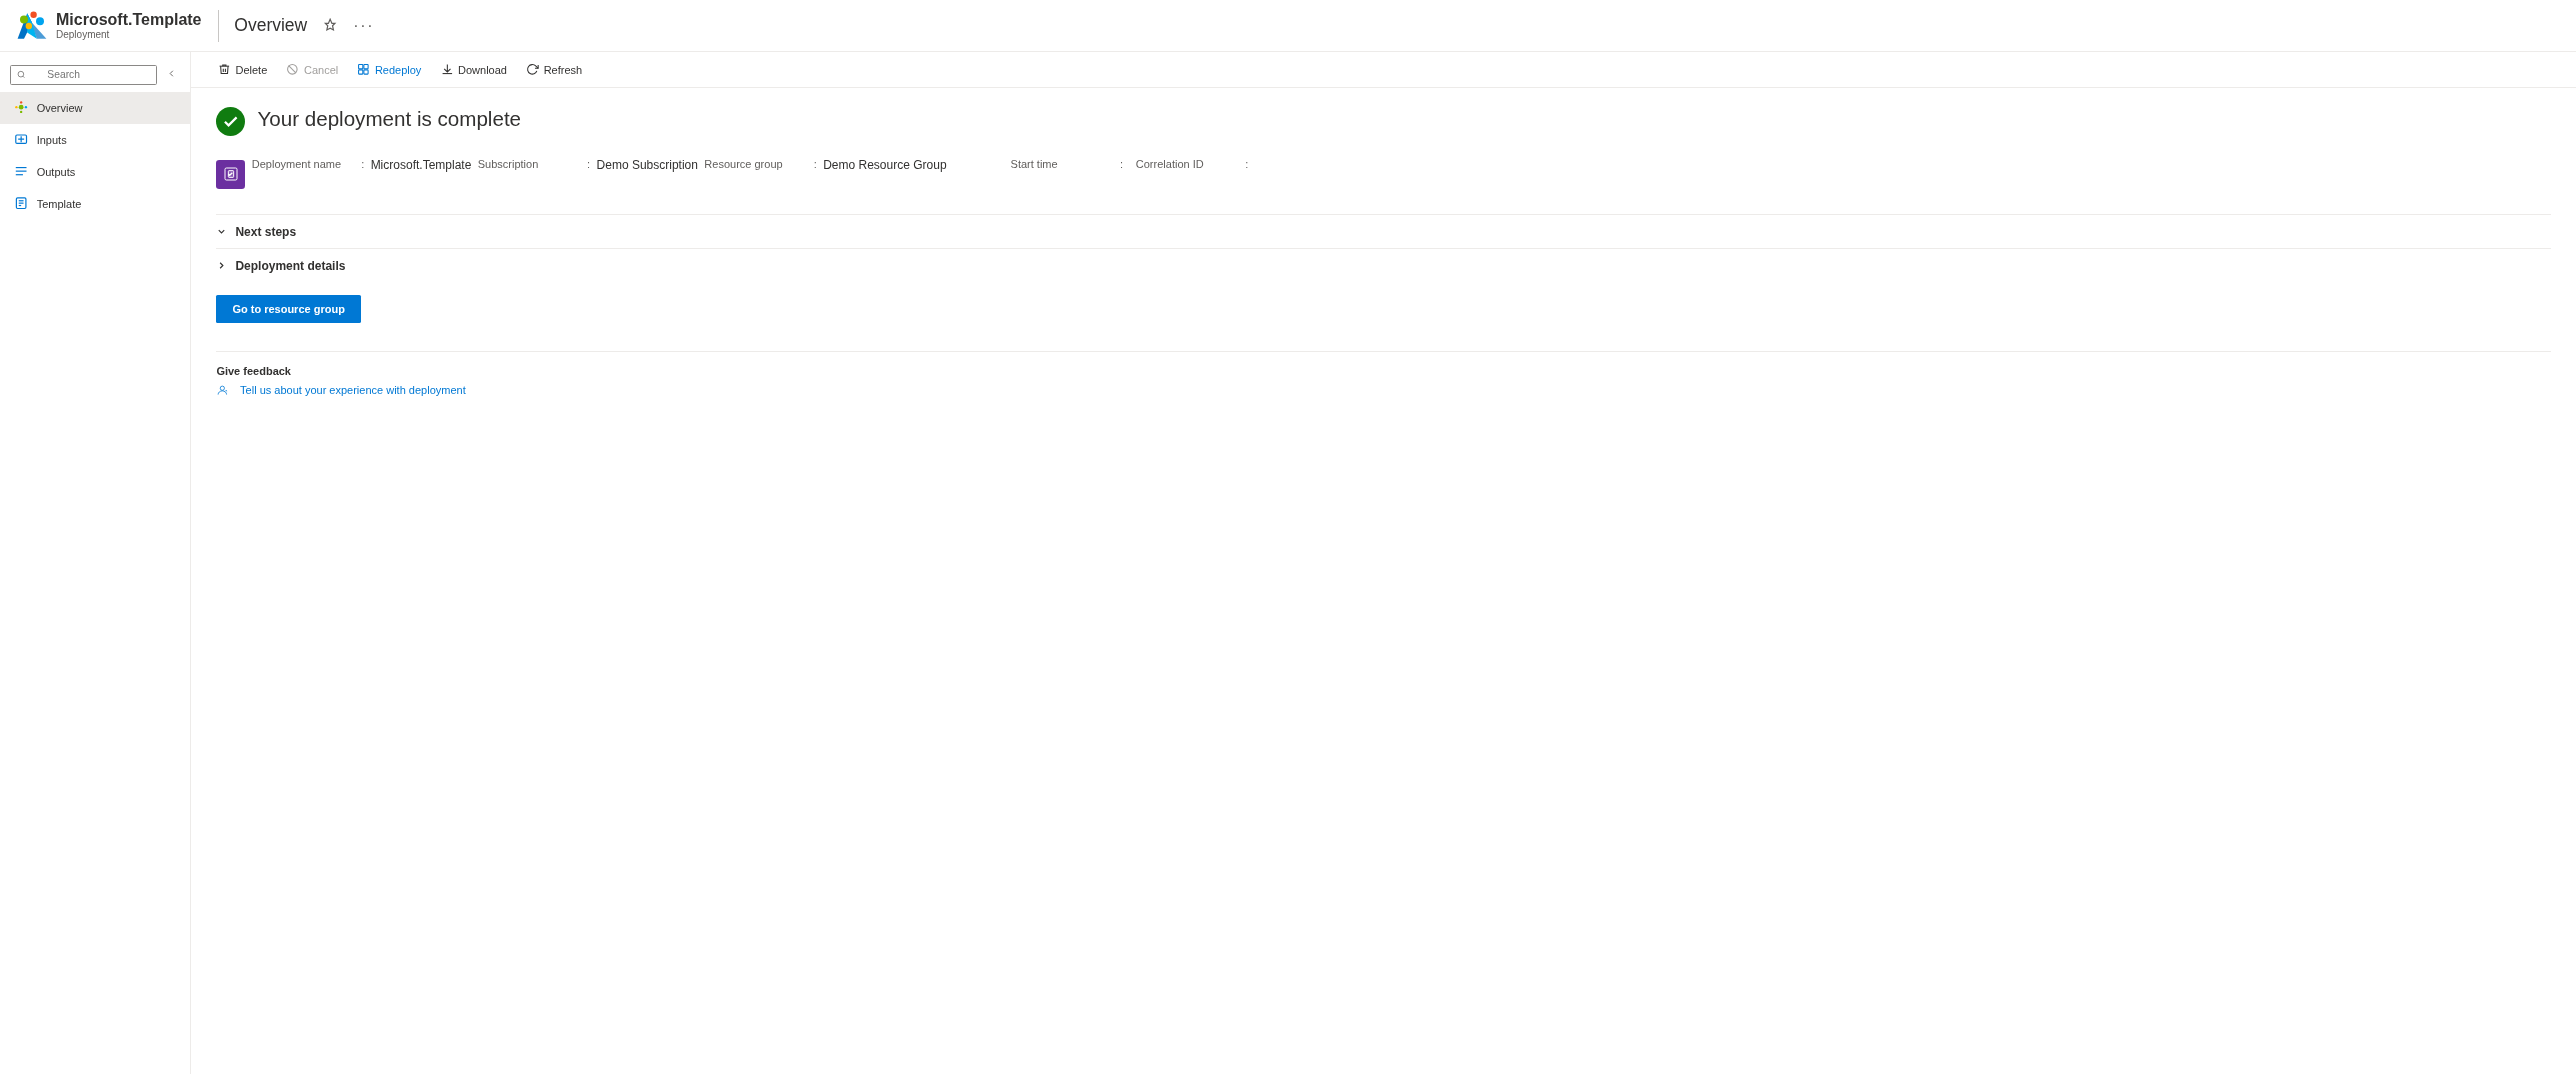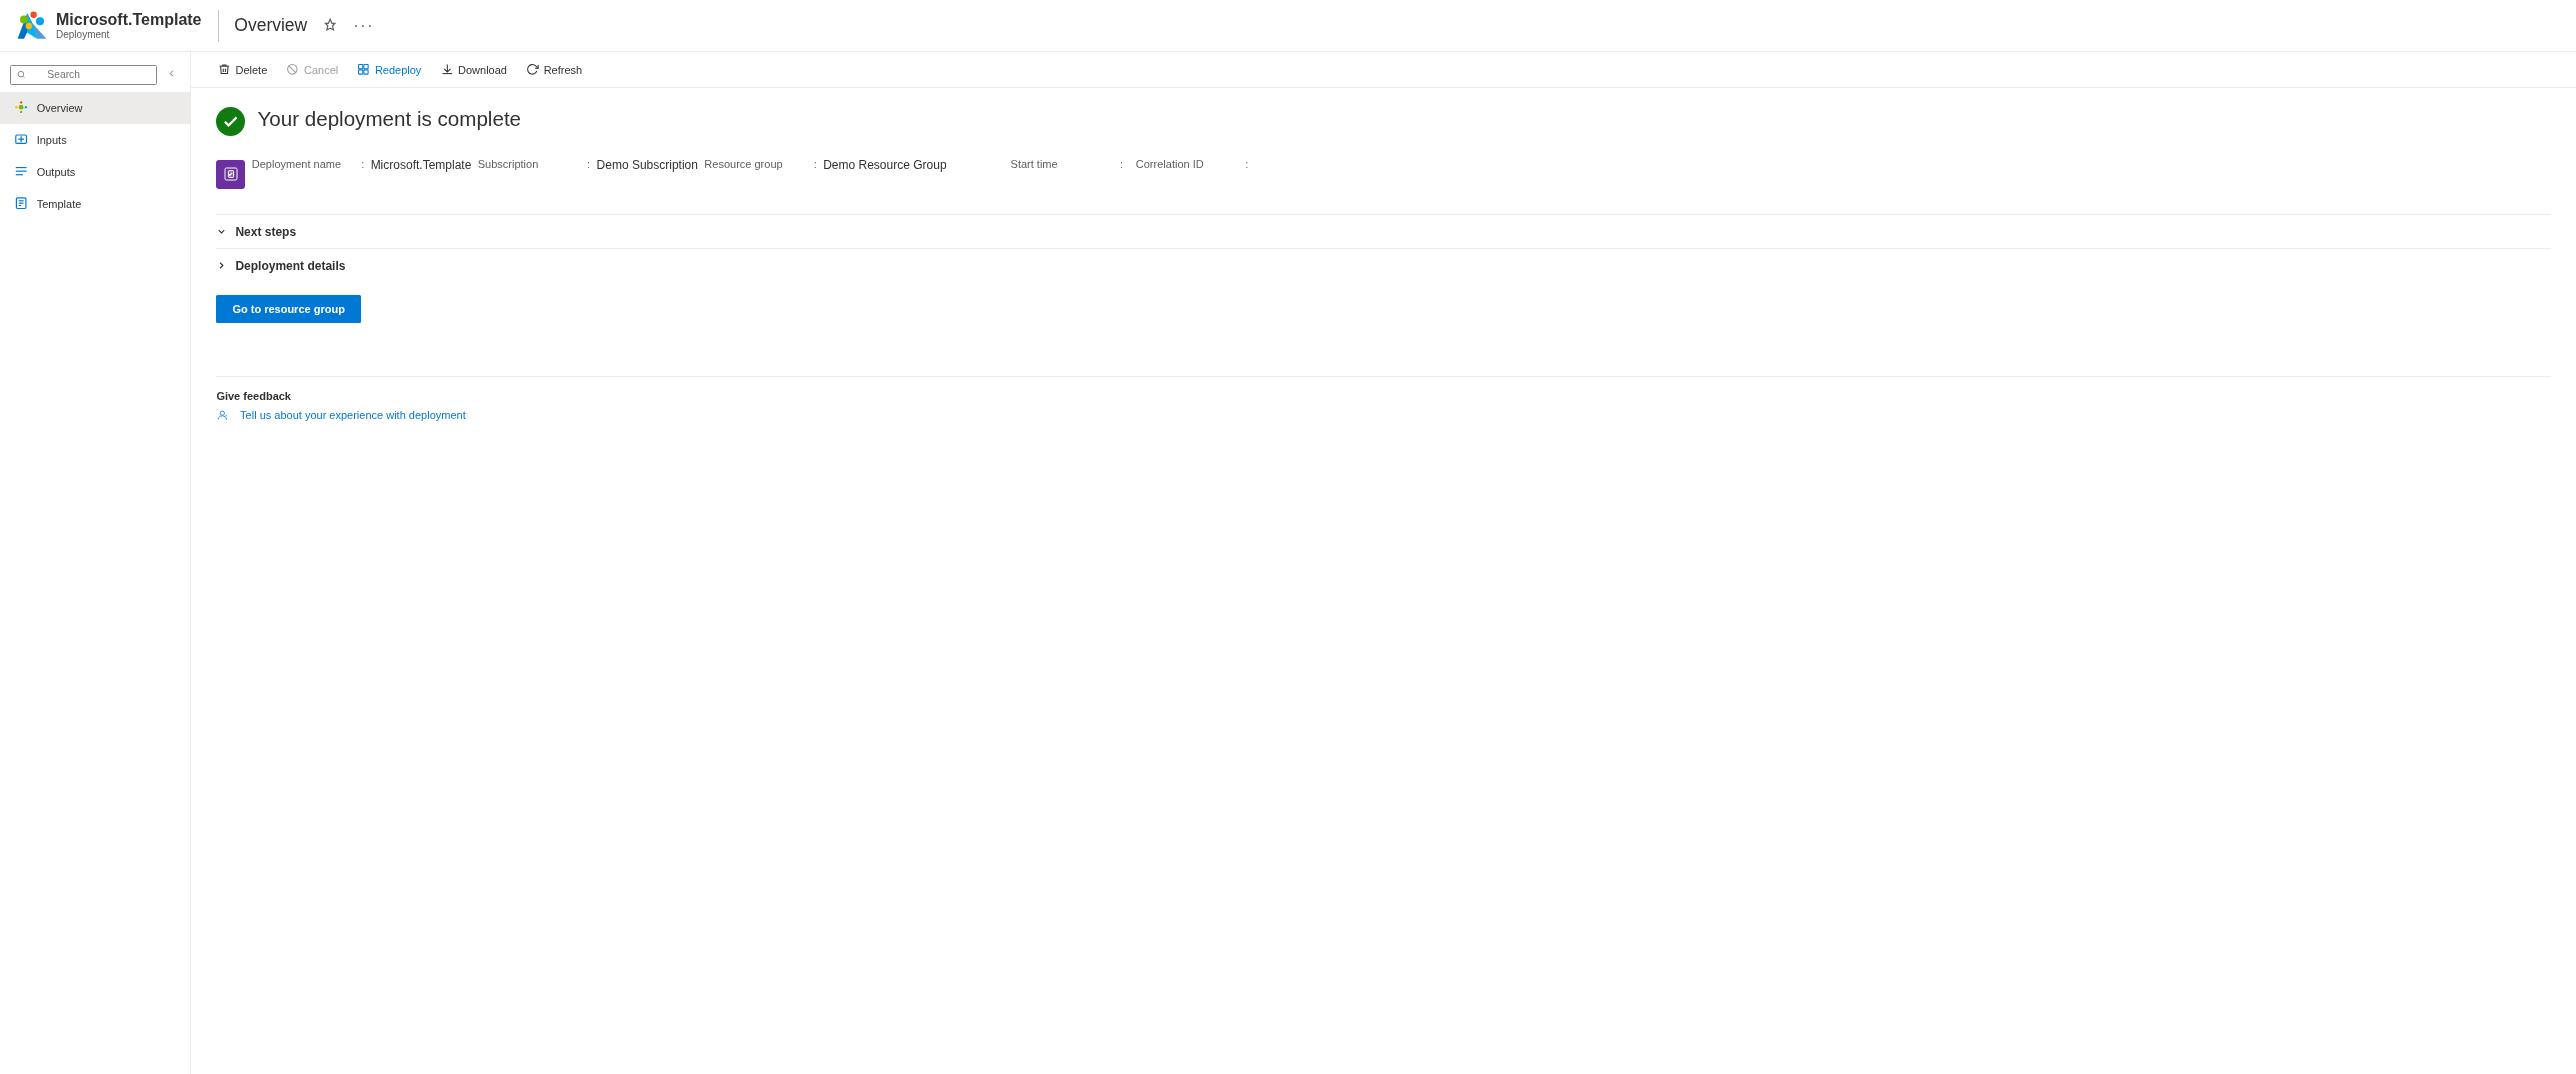--- a/index.html
+++ b/index.html
@@ -57,21 +57,21 @@
     .deployment-info-with-icon { display: flex; align-items: flex-start; gap: 0; margin-bottom: 25.4px; }
     .info-details { display: flex; gap: 64px; }
 
     .section-header { display: flex; align-items: center; gap: 8px; padding: 9.5px 0; border-top: 0.8px solid #edebe9; cursor: pointer; }
     .section-chevron { font-size: 11px; color: #323130; }
     .section-title { font-size: 12px; font-weight: 600; color: #323130; }
 
     .next-steps-content { padding: 12.7px 0; }
     .go-to-resource-btn { background: #0078d4; color: #fff; border: none; border-radius: 1.6px; padding: 8px 16px; font-size: 11px; font-weight: 600; cursor: pointer; }
 
-    .feedback-section { margin-top: 41px; padding-top: 12.7px; border-top: 0.8px solid #edebe9; }
+    .feedback-section { margin-top: 16px; padding-top: 12.7px; border-top: 0.8px solid #edebe9; }
     .feedback-title { font-size: 11px; font-weight: 600; margin-bottom: 6.4px; }
     .feedback-link { display: flex; align-items: center; gap: 11px; color: #0078d4; font-size: 11px; text-decoration: none; cursor: pointer; }
 
     
     .azure-logo { width: 32px; height: 32px; }
   </style>
 </head>
 <body>
 
 <div class="app-container">

